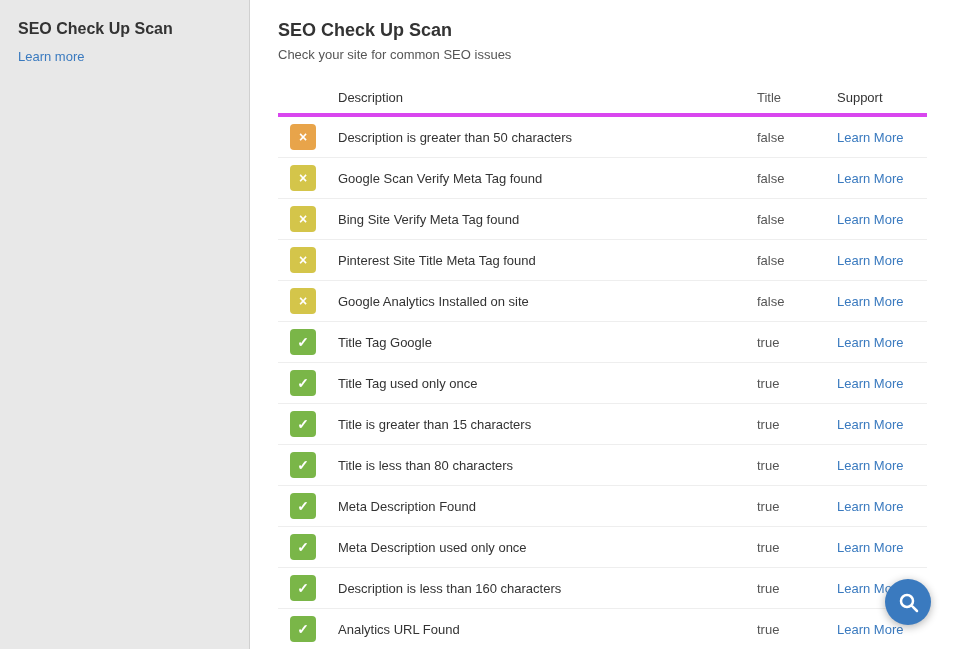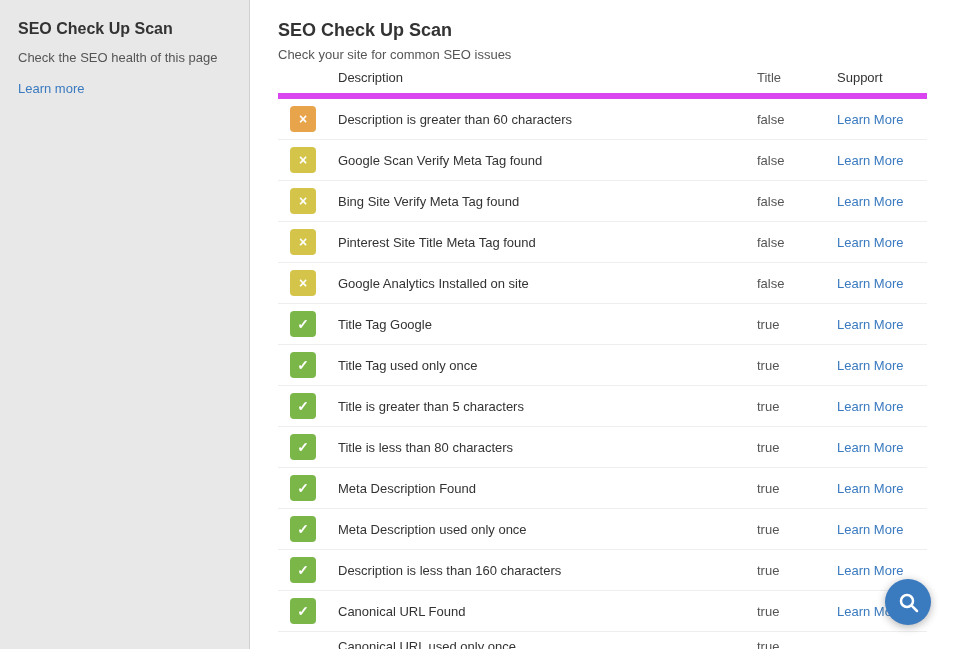--- a/index.html
+++ b/index.html
@@ -42,29 +42,30 @@
     }
     .main-title {
       font-size: 18px;
       font-weight: bold;
       color: #333;
       margin-bottom: 6px;
     }
     .main-subtitle {
       font-size: 13px;
       color: #555;
+      margin-bottom: 20px;
     }
 
     
     table {
       width: 100%;
       border-collapse: collapse;
     }
     thead tr {
-      border-bottom: 6px solid #d946ef;
+      border-bottom: 4px solid #d946ef;
     }
     thead th {
       text-align: left;
       padding: 8px 10px;
       font-weight: normal;
       color: #333;
       font-size: 13px;
     }
     tbody tr {
       border-bottom: 1px solid #eee;
@@ -121,41 +122,40 @@
       width: 24px;
       height: 24px;
       fill: #fff;
     }
   </style>
 </head>
 <body>
 
 <div class="sidebar">
   <div class="sidebar-title">SEO Check Up Scan</div>
-  <div class="sidebar-desc">Check the SEO health of this page</div>
   <a class="sidebar-learn">Learn more</a>
 </div>
 
 <div class="main">
   <div class="main-title">SEO Check Up Scan</div>
   <div class="main-subtitle">Check your site for common SEO issues</div>
 
   <table>
     <thead>
       <tr>
         <th class="col-icon"></th>
         <th class="col-desc">Description</th>
         <th class="col-result">Title</th>
         <th class="col-support">Support</th>
       </tr>
     </thead>
     <tbody id="table-body">
     <tr>
           <td class="col-icon"><span class="badge badge-orange">×</span></td>
-          <td class="col-desc">Description is greater than 60 characters</td>
+          <td class="col-desc">Description is greater than 50 characters</td>
           <td class="col-result">false</td>
           <td class="col-support"><a class="learn-link" href="#">Learn More</a></td>
         </tr>
         <tr>
           <td class="col-icon"><span class="badge badge-yellow">×</span></td>
           <td class="col-desc">Google Scan Verify Meta Tag found</td>
           <td class="col-result">false</td>
           <td class="col-support"><a class="learn-link" href="#">Learn More</a></td>
         </tr>
         <tr>
@@ -183,21 +183,21 @@
           <td class="col-support"><a class="learn-link" href="#">Learn More</a></td>
         </tr>
         <tr>
           <td class="col-icon"><span class="badge badge-green">✓</span></td>
           <td class="col-desc">Title Tag used only once</td>
           <td class="col-result">true</td>
           <td class="col-support"><a class="learn-link" href="#">Learn More</a></td>
         </tr>
         <tr>
           <td class="col-icon"><span class="badge badge-green">✓</span></td>
-          <td class="col-desc">Title is greater than 5 characters</td>
+          <td class="col-desc">Title is greater than 15 characters</td>
           <td class="col-result">true</td>
           <td class="col-support"><a class="learn-link" href="#">Learn More</a></td>
         </tr>
         <tr>
           <td class="col-icon"><span class="badge badge-green">✓</span></td>
           <td class="col-desc">Title is less than 80 characters</td>
           <td class="col-result">true</td>
           <td class="col-support"><a class="learn-link" href="#">Learn More</a></td>
         </tr>
         <tr>
@@ -213,21 +213,21 @@
           <td class="col-support"><a class="learn-link" href="#">Learn More</a></td>
         </tr>
         <tr>
           <td class="col-icon"><span class="badge badge-green">✓</span></td>
           <td class="col-desc">Description is less than 160 characters</td>
           <td class="col-result">true</td>
           <td class="col-support"><a class="learn-link" href="#">Learn More</a></td>
         </tr>
         <tr>
           <td class="col-icon"><span class="badge badge-green">✓</span></td>
-          <td class="col-desc">Canonical URL Found</td>
+          <td class="col-desc">Analytics URL Found</td>
           <td class="col-result">true</td>
           <td class="col-support"><a class="learn-link" href="#">Learn More</a></td>
         </tr>
         <tr>
           <td class="col-icon"></td>
           <td class="col-desc">Canonical URL used only once</td>
           <td class="col-result">true</td>
           <td class="col-support"></td>
         </tr>
       </tbody>

